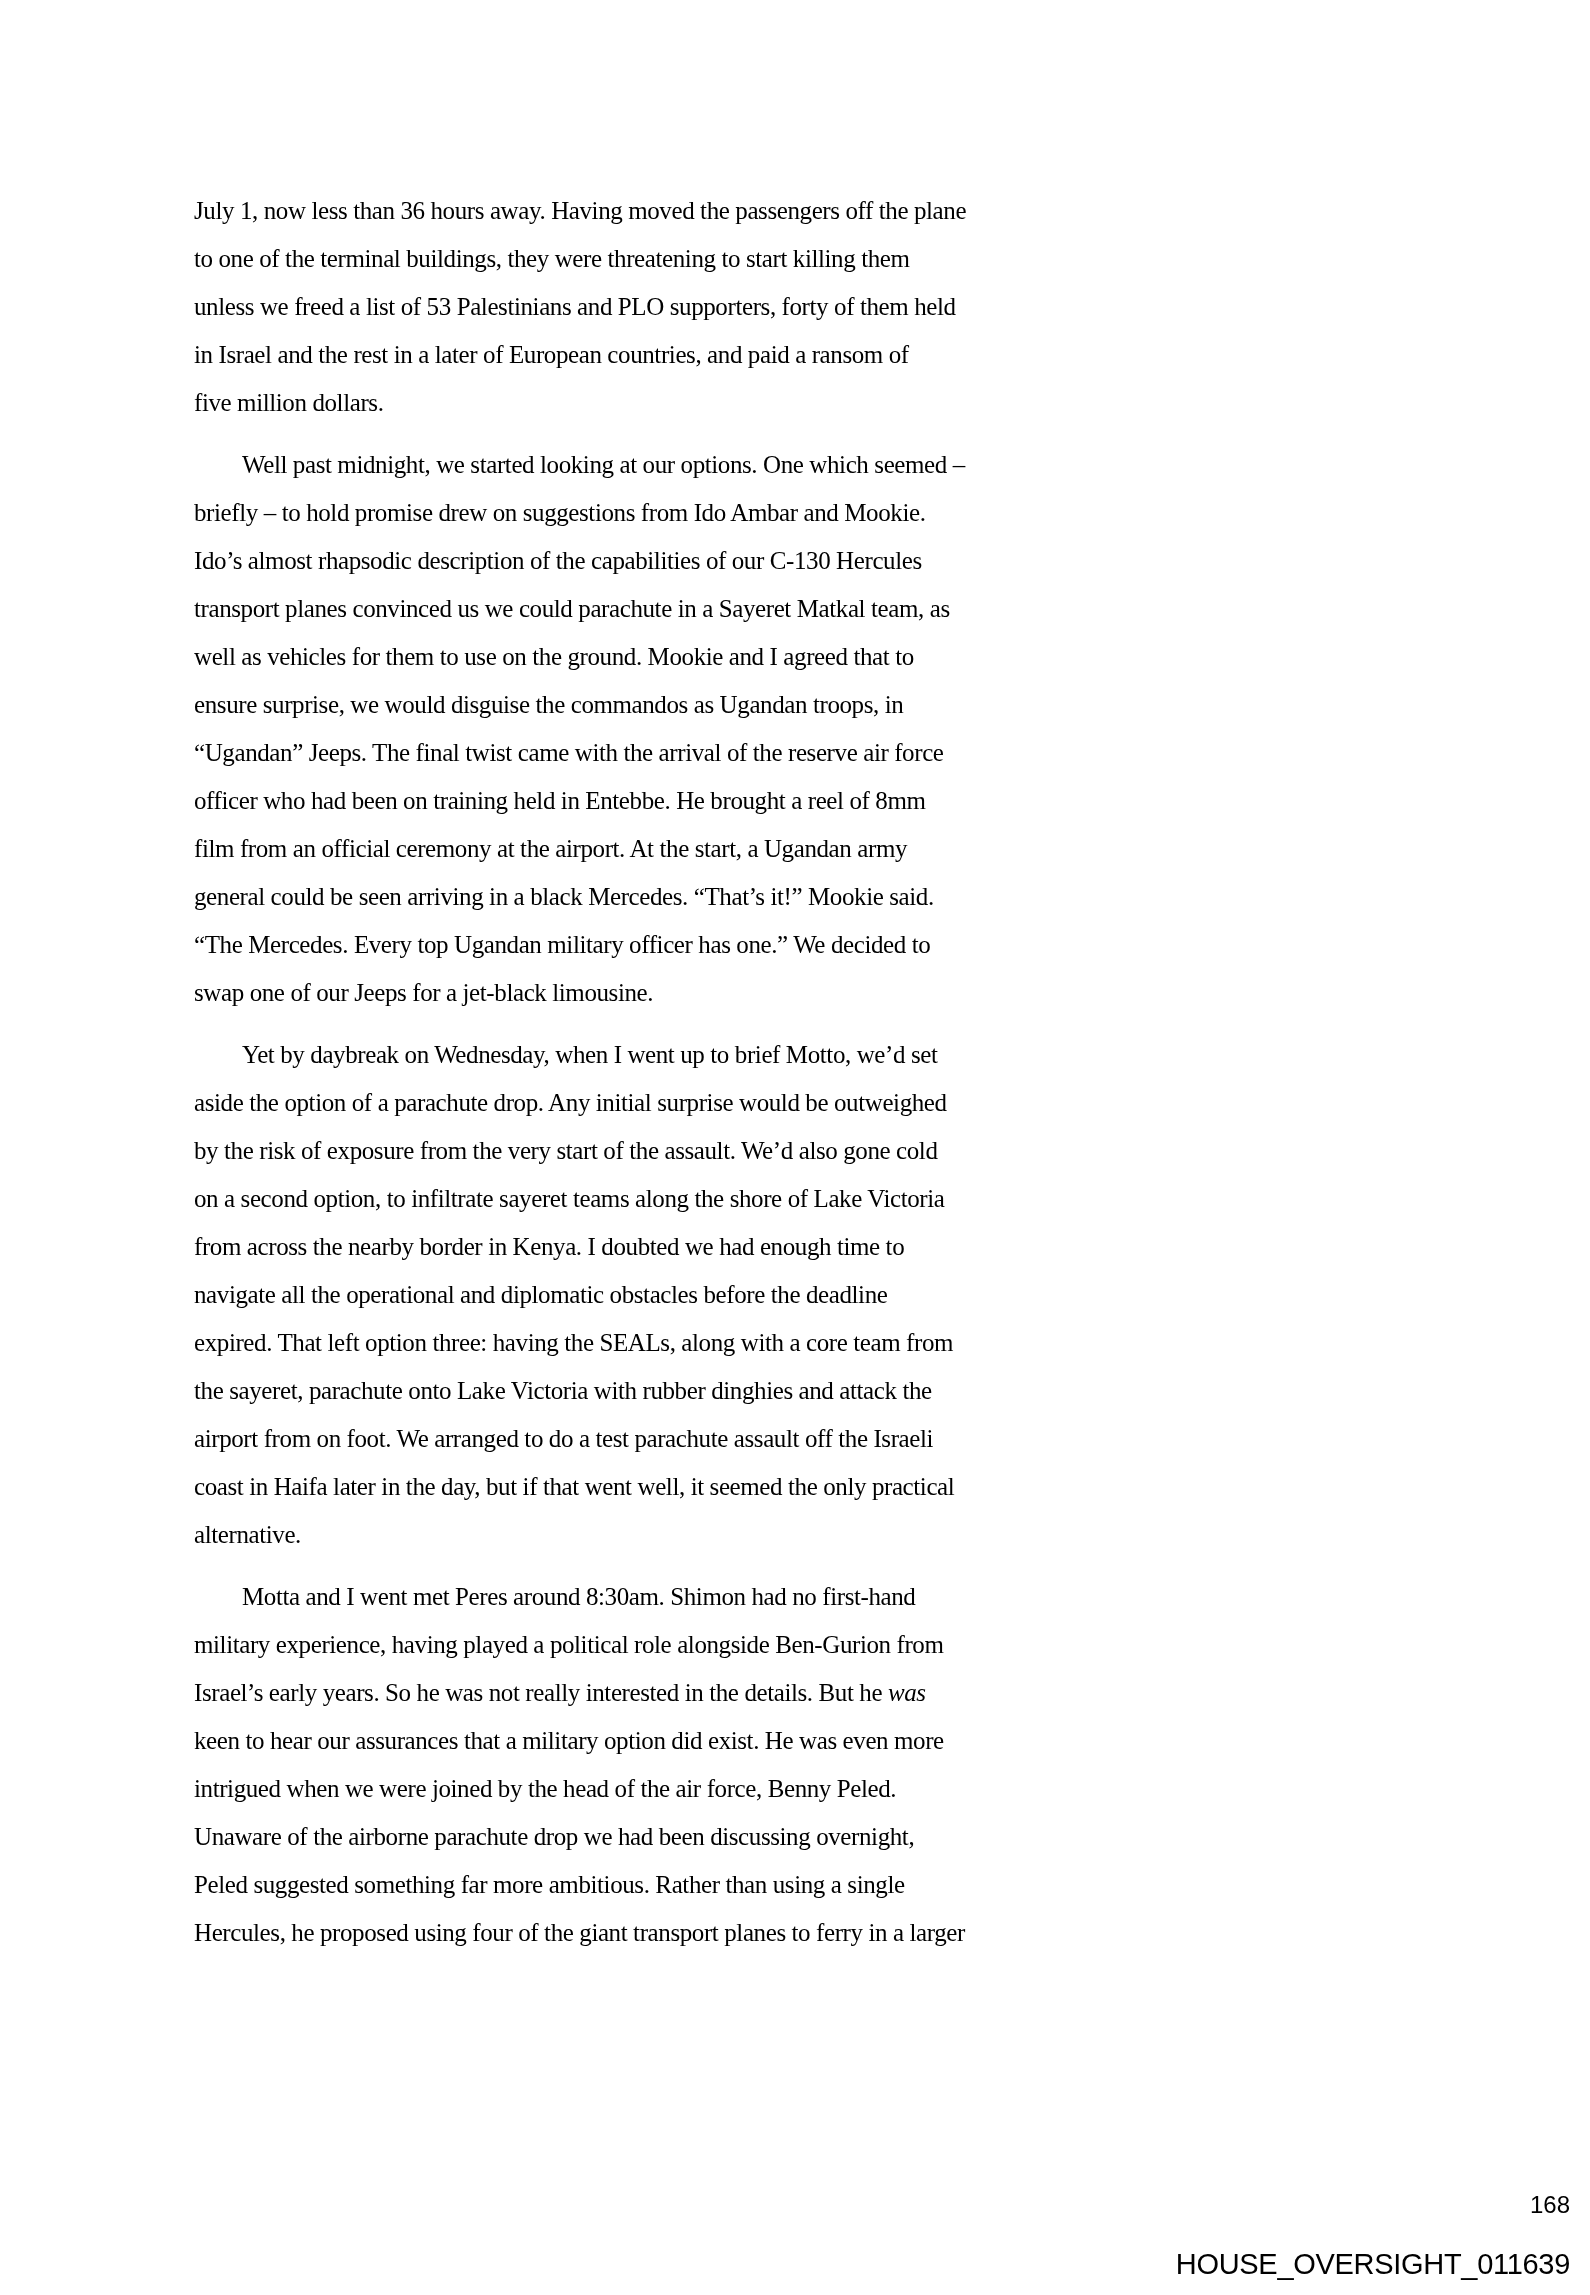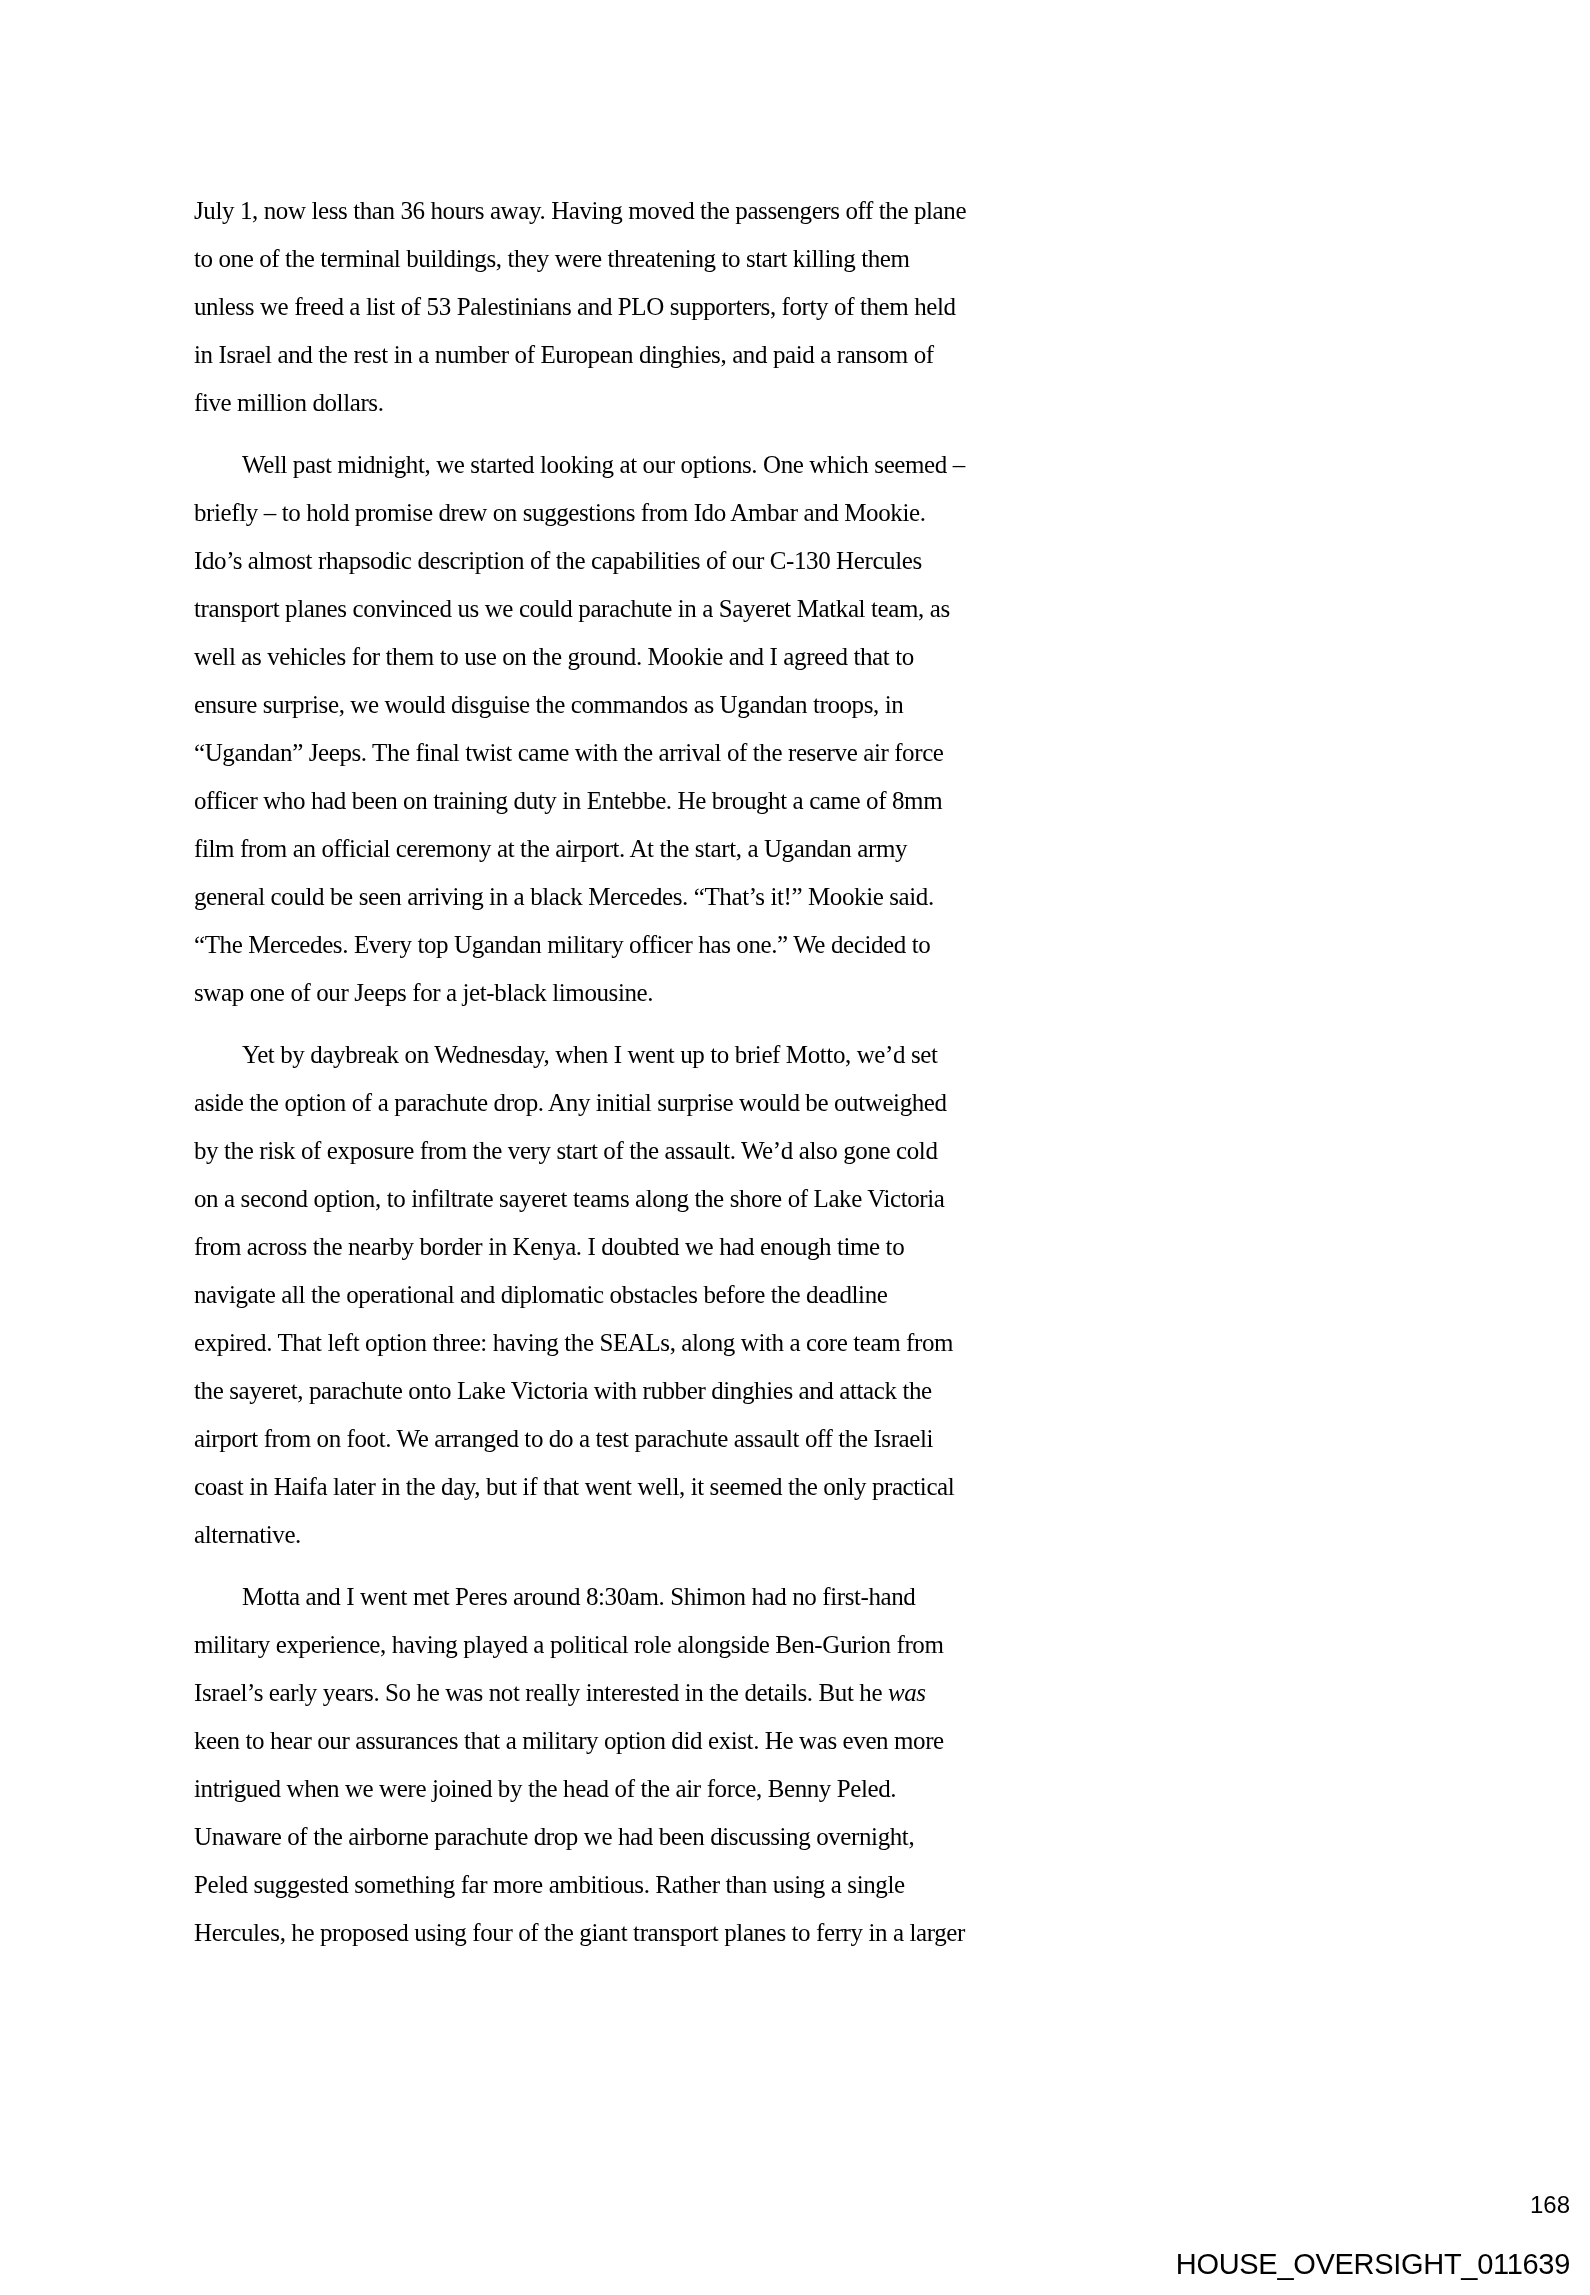--- a/index.html
+++ b/index.html
@@ -56,33 +56,33 @@
   </style>
 </head>
 <body>
 
 <div class="page-body">
 
   <p class="paragraph">
     <span class="line">July 1, now less than 36 hours away. Having moved the passengers off the plane</span>
     <span class="line">to one of the terminal buildings, they were threatening to start killing them</span>
     <span class="line">unless we freed a list of 53 Palestinians and PLO supporters, forty of them held</span>
-    <span class="line">in Israel and the rest in a number of European dinghies, and paid a ransom of</span>
+    <span class="line">in Israel and the rest in a later of European countries, and paid a ransom of</span>
     <span class="line">five million dollars.</span>
   </p>
 
   <p class="paragraph">
     <span class="line indent">Well past midnight, we started looking at our options. One which seemed –</span>
     <span class="line">briefly – to hold promise drew on suggestions from Ido Ambar and Mookie.</span>
     <span class="line">Ido’s almost rhapsodic description of the capabilities of our C-130 Hercules</span>
     <span class="line">transport planes convinced us we could parachute in a Sayeret Matkal team, as</span>
     <span class="line">well as vehicles for them to use on the ground. Mookie and I agreed that to</span>
     <span class="line">ensure surprise, we would disguise the commandos as Ugandan troops, in</span>
     <span class="line">“Ugandan” Jeeps. The final twist came with the arrival of the reserve air force</span>
-    <span class="line">officer who had been on training duty in Entebbe. He brought a came of 8mm</span>
+    <span class="line">officer who had been on training held in Entebbe. He brought a reel of 8mm</span>
     <span class="line">film from an official ceremony at the airport. At the start, a Ugandan army</span>
     <span class="line">general could be seen arriving in a black Mercedes. “That’s it!” Mookie said.</span>
     <span class="line">“The Mercedes. Every top Ugandan military officer has one.” We decided to</span>
     <span class="line">swap one of our Jeeps for a jet-black limousine.</span>
   </p>
 
   <p class="paragraph">
     <span class="line indent">Yet by daybreak on Wednesday, when I went up to brief Motto, we’d set</span>
     <span class="line">aside the option of a parachute drop. Any initial surprise would be outweighed</span>
     <span class="line">by the risk of exposure from the very start of the assault. We’d also gone cold</span>

